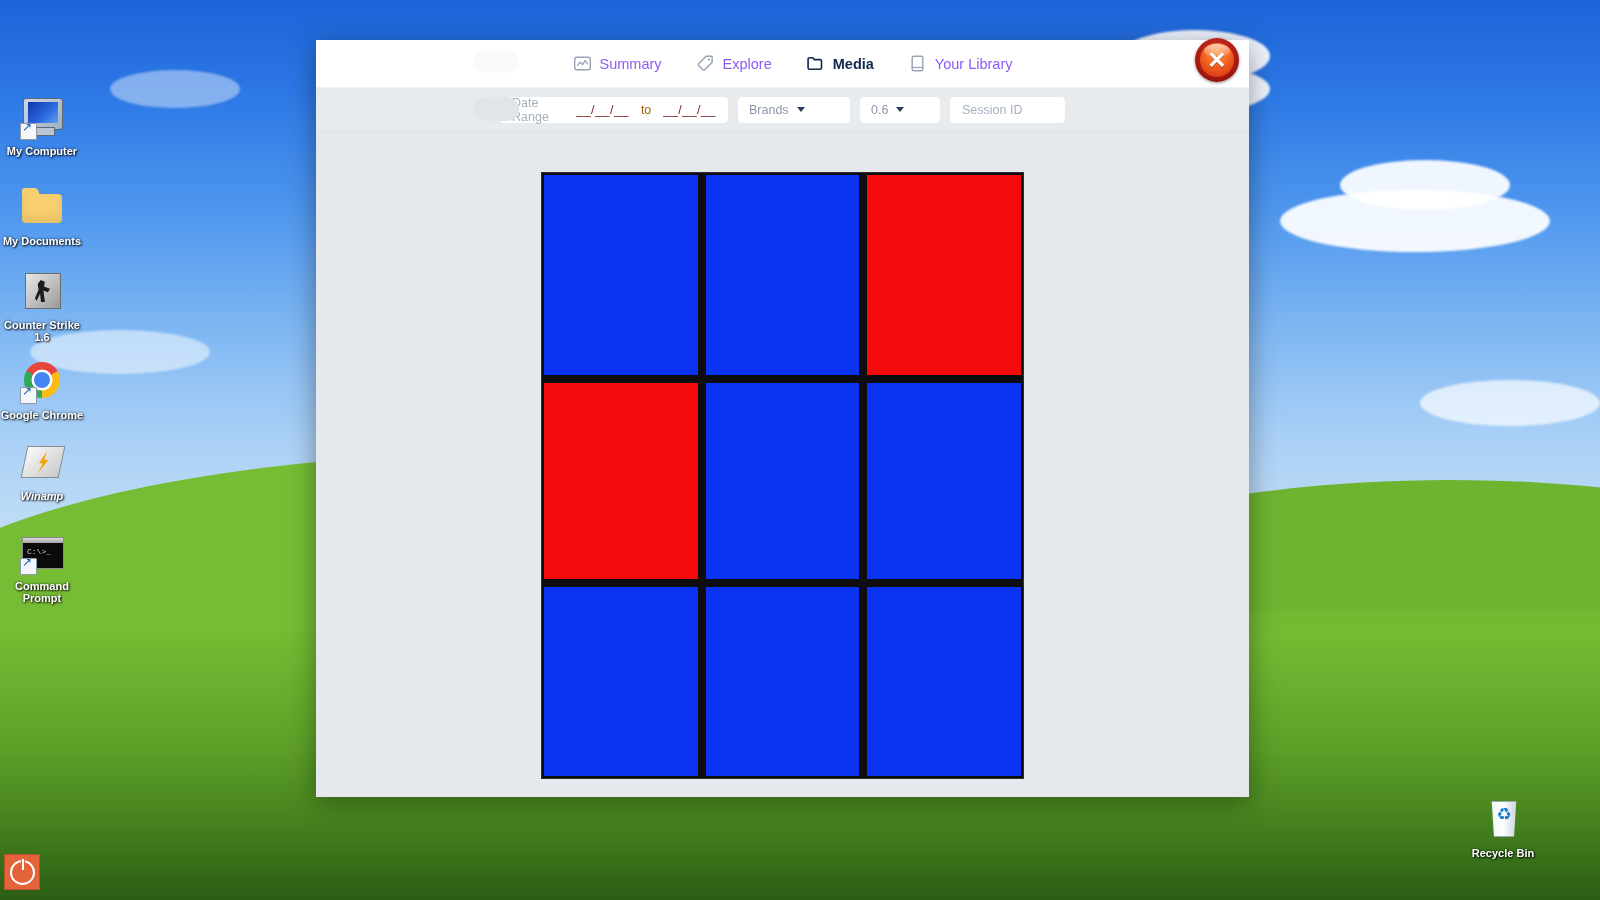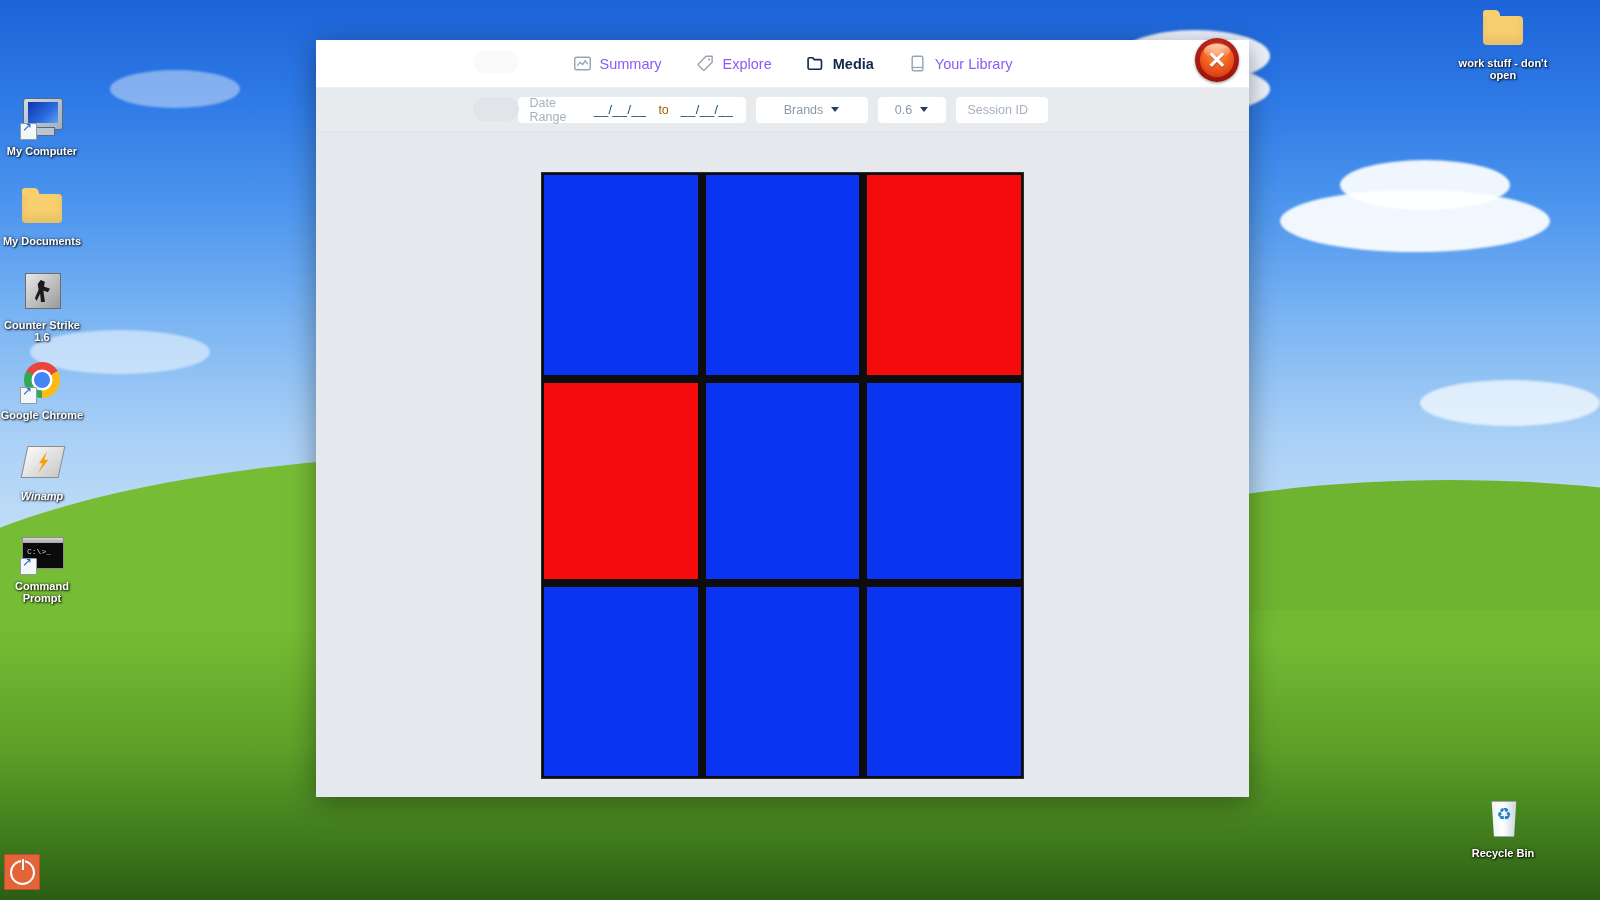--- a/index.html
+++ b/index.html
@@ -329,39 +329,39 @@
     box-sizing: border-box;
     cursor: text;
     border: 1px solid #ffffff;
   }
   #date-range-field {
     width: 228px;
     gap: 12px;
   }
   #date-range-field .dr-label { color: #a6b0c0; }
   #date-range-field .dr-from,
-  #date-range-field .dr-to-val { color: #0c4a6e; letter-spacing: .5px; }
+  #date-range-field .dr-to-val { color: #7f1d1d; letter-spacing: .5px; }
   #date-range-field .dr-sep { color: #a16207; }
   .select {
     background: #fff;
     border-radius: 4px;
     height: 26px;
     display: flex;
     align-items: center;
-    justify-content: center;
+    justify-content: flex-start;
     font-size: 12.5px;
     color: #8d98a9;
     padding: 0 10px;
     box-sizing: border-box;
     cursor: pointer;
     border: 1px solid #fff;
   }
   #brands-select { width: 112px; }
-  #threshold-select { width: 68px; }
-  #session-id-field { width: 92px; }
+  #threshold-select { width: 80px; }
+  #session-id-field { width: 115px; }
   .caret {
     width: 0; height: 0;
     border-left: 4.5px solid transparent;
     border-right: 4.5px solid transparent;
     border-top: 5px solid #2b3d5c;
     margin-left: 8px;
   }
 
   
   #modal-body {
@@ -446,26 +446,20 @@
   <div class="icon-cell" style="left:0px;top:531px;">
     <div class="icon-art">
       <span class="art-cmd">
           <i>C:\&gt;_</i>
         </span>
       <span class="shortcut-arrow"></span>
     </div>
     <span class="icon-label">Command Prompt</span>
   </div>
 
-  <div class="icon-cell" style="left:1458px;top:8px;width:90px;">
-    <div class="icon-art">
-      <span class="art-folder light"></span>
-    </div>
-    <span class="icon-label">work stuff - don't open</span>
-  </div>
 
   <div class="icon-cell" style="left:1458px;top:798px;width:90px;">
     <div class="icon-art">
       <span class="art-bin"></span>
     </div>
     <span class="icon-label">Recycle Bin</span>
   </div>
 
   <div id="power-button">
     <span class="pwr"></span>

